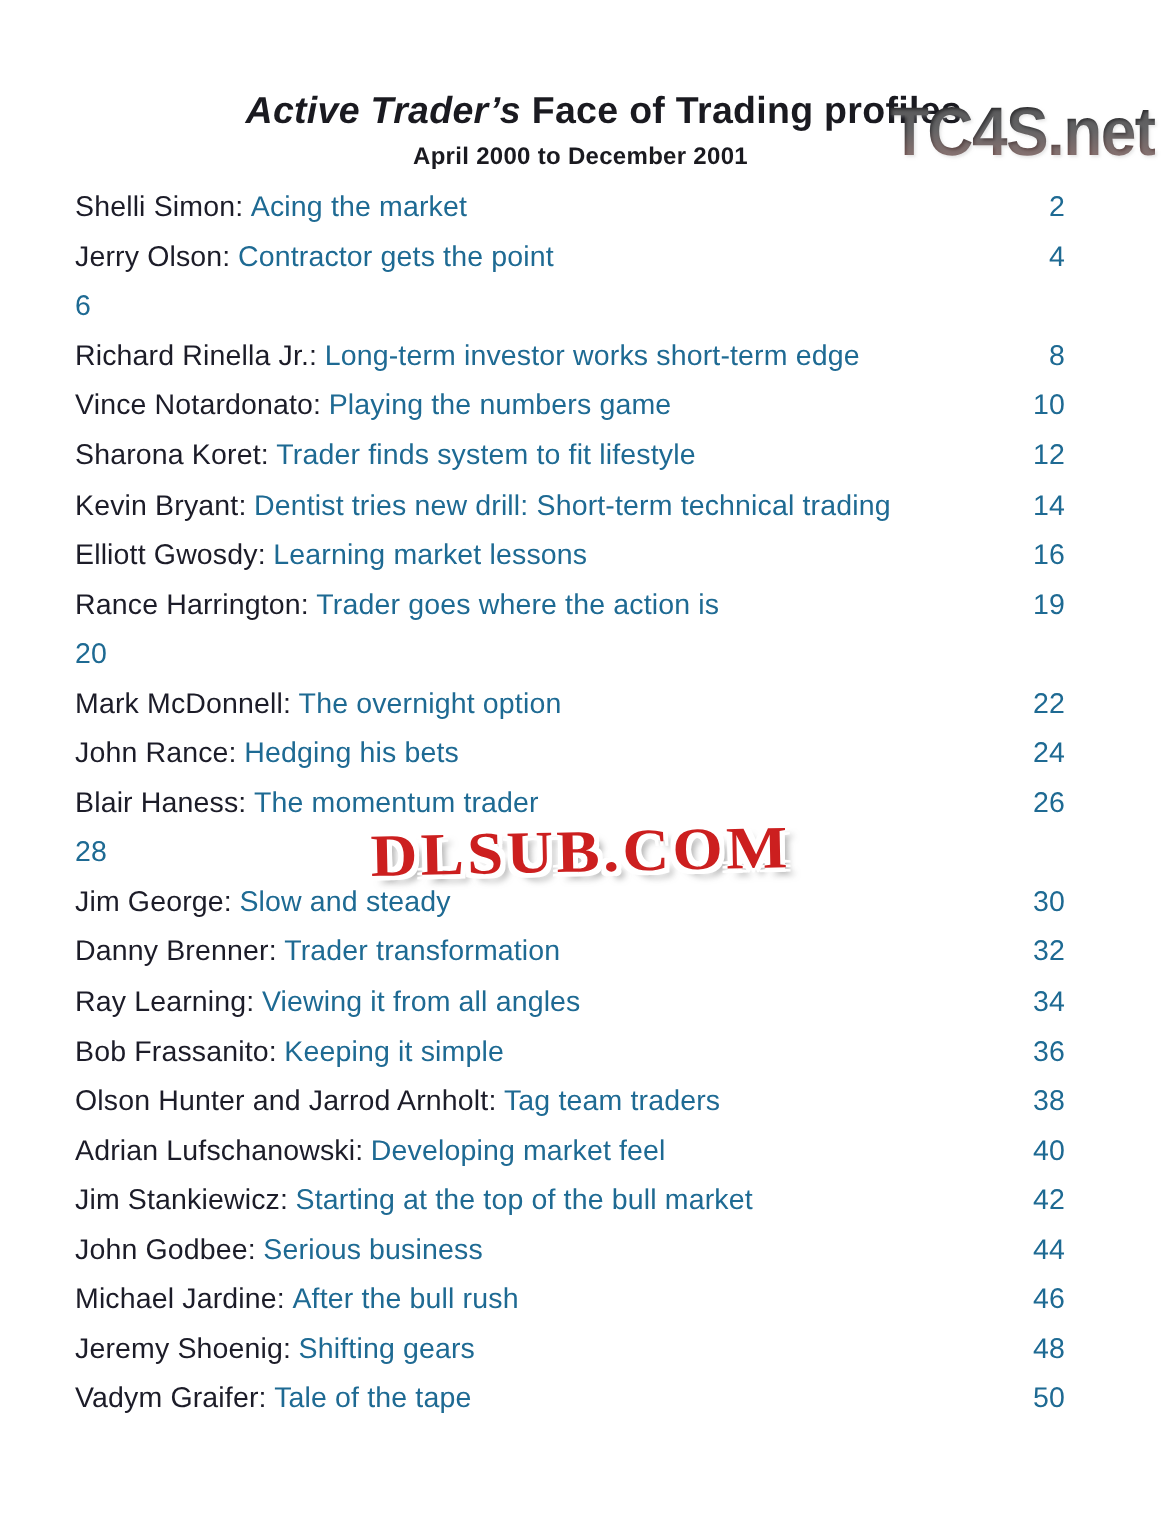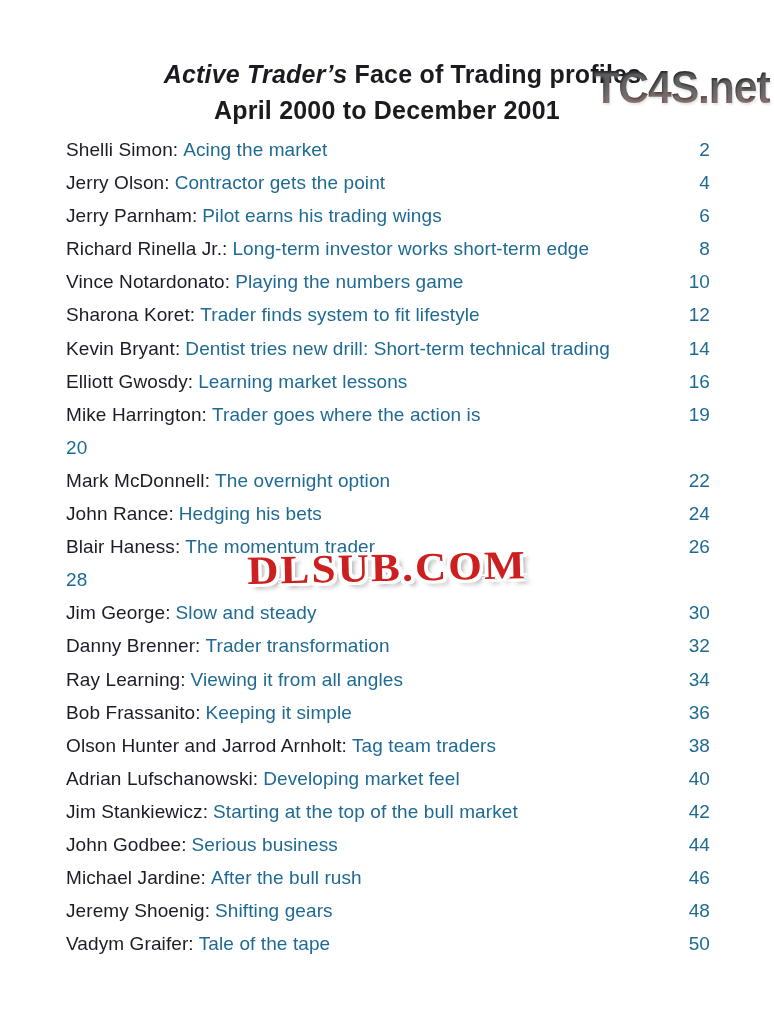--- a/index.html
+++ b/index.html
@@ -40,30 +40,29 @@
     color: #1a1a20;
   }
   .title-line1 {
     font-size: 25px;
     font-weight: 600;
     letter-spacing: 0.2px;
   }
   .title-line1 .italic-part { font-style: italic; margin-left: 31px; }
   .title-line2 {
     margin-top: 7px;
-    font-size: 25px;
+    font-size: 16px;
     font-weight: 600;
     letter-spacing: 0.2px;
   }
 
   
   .toc-list {
     margin-top: 14px;
-    padding: 0 64px 0 36px;
-    margin-left: 30px;
+    padding: 0 64px 0 50px;
   }
   .toc-row {
     display: flex;
     justify-content: space-between;
     align-items: baseline;
     height: 33.1px;
     font-size: 19px;
     letter-spacing: 0.1px;
     white-space: nowrap;
   }
@@ -108,21 +107,20 @@
   <div class="toc-list">
       <div class="toc-row">
         <span class="toc-left"><span class="toc-name">Shelli Simon:</span><span class="toc-title">Acing the market</span></span>
         <span class="toc-page">2</span>
       </div>
       <div class="toc-row">
         <span class="toc-left"><span class="toc-name">Jerry Olson:</span><span class="toc-title">Contractor gets the point</span></span>
         <span class="toc-page">4</span>
       </div>
       <div class="toc-row">
-        <span class="toc-left"><span class="toc-name">Jerry Parnham:</span><span class="toc-title">Pilot earns his trading wings</span></span>
         <span class="toc-page">6</span>
       </div>
       <div class="toc-row">
         <span class="toc-left"><span class="toc-name">Richard Rinella Jr.:</span><span class="toc-title">Long-term investor works short-term edge</span></span>
         <span class="toc-page">8</span>
       </div>
       <div class="toc-row">
         <span class="toc-left"><span class="toc-name">Vince Notardonato:</span><span class="toc-title">Playing the numbers game</span></span>
         <span class="toc-page">10</span>
       </div>
@@ -132,21 +130,21 @@
       </div>
       <div class="toc-row">
         <span class="toc-left"><span class="toc-name">Kevin Bryant:</span><span class="toc-title">Dentist tries new drill: Short-term technical trading</span></span>
         <span class="toc-page">14</span>
       </div>
       <div class="toc-row">
         <span class="toc-left"><span class="toc-name">Elliott Gwosdy:</span><span class="toc-title">Learning market lessons</span></span>
         <span class="toc-page">16</span>
       </div>
       <div class="toc-row">
-        <span class="toc-left"><span class="toc-name">Mike Harrington:</span><span class="toc-title">Trader goes where the action is</span></span>
+        <span class="toc-left"><span class="toc-name">Rance Harrington:</span><span class="toc-title">Trader goes where the action is</span></span>
         <span class="toc-page">19</span>
       </div>
       <div class="toc-row">
         <span class="toc-page">20</span>
       </div>
       <div class="toc-row">
         <span class="toc-left"><span class="toc-name">Mark McDonnell:</span><span class="toc-title">The overnight option</span></span>
         <span class="toc-page">22</span>
       </div>
       <div class="toc-row">

